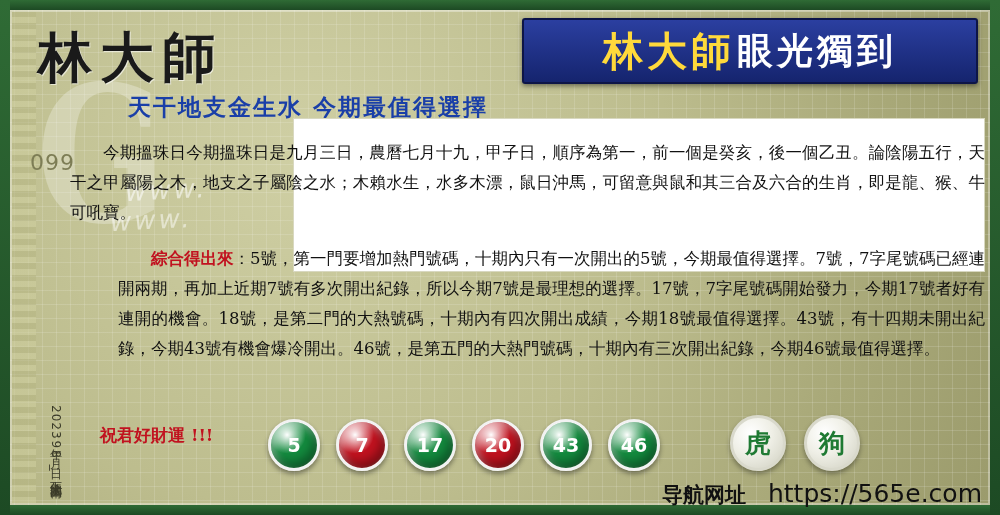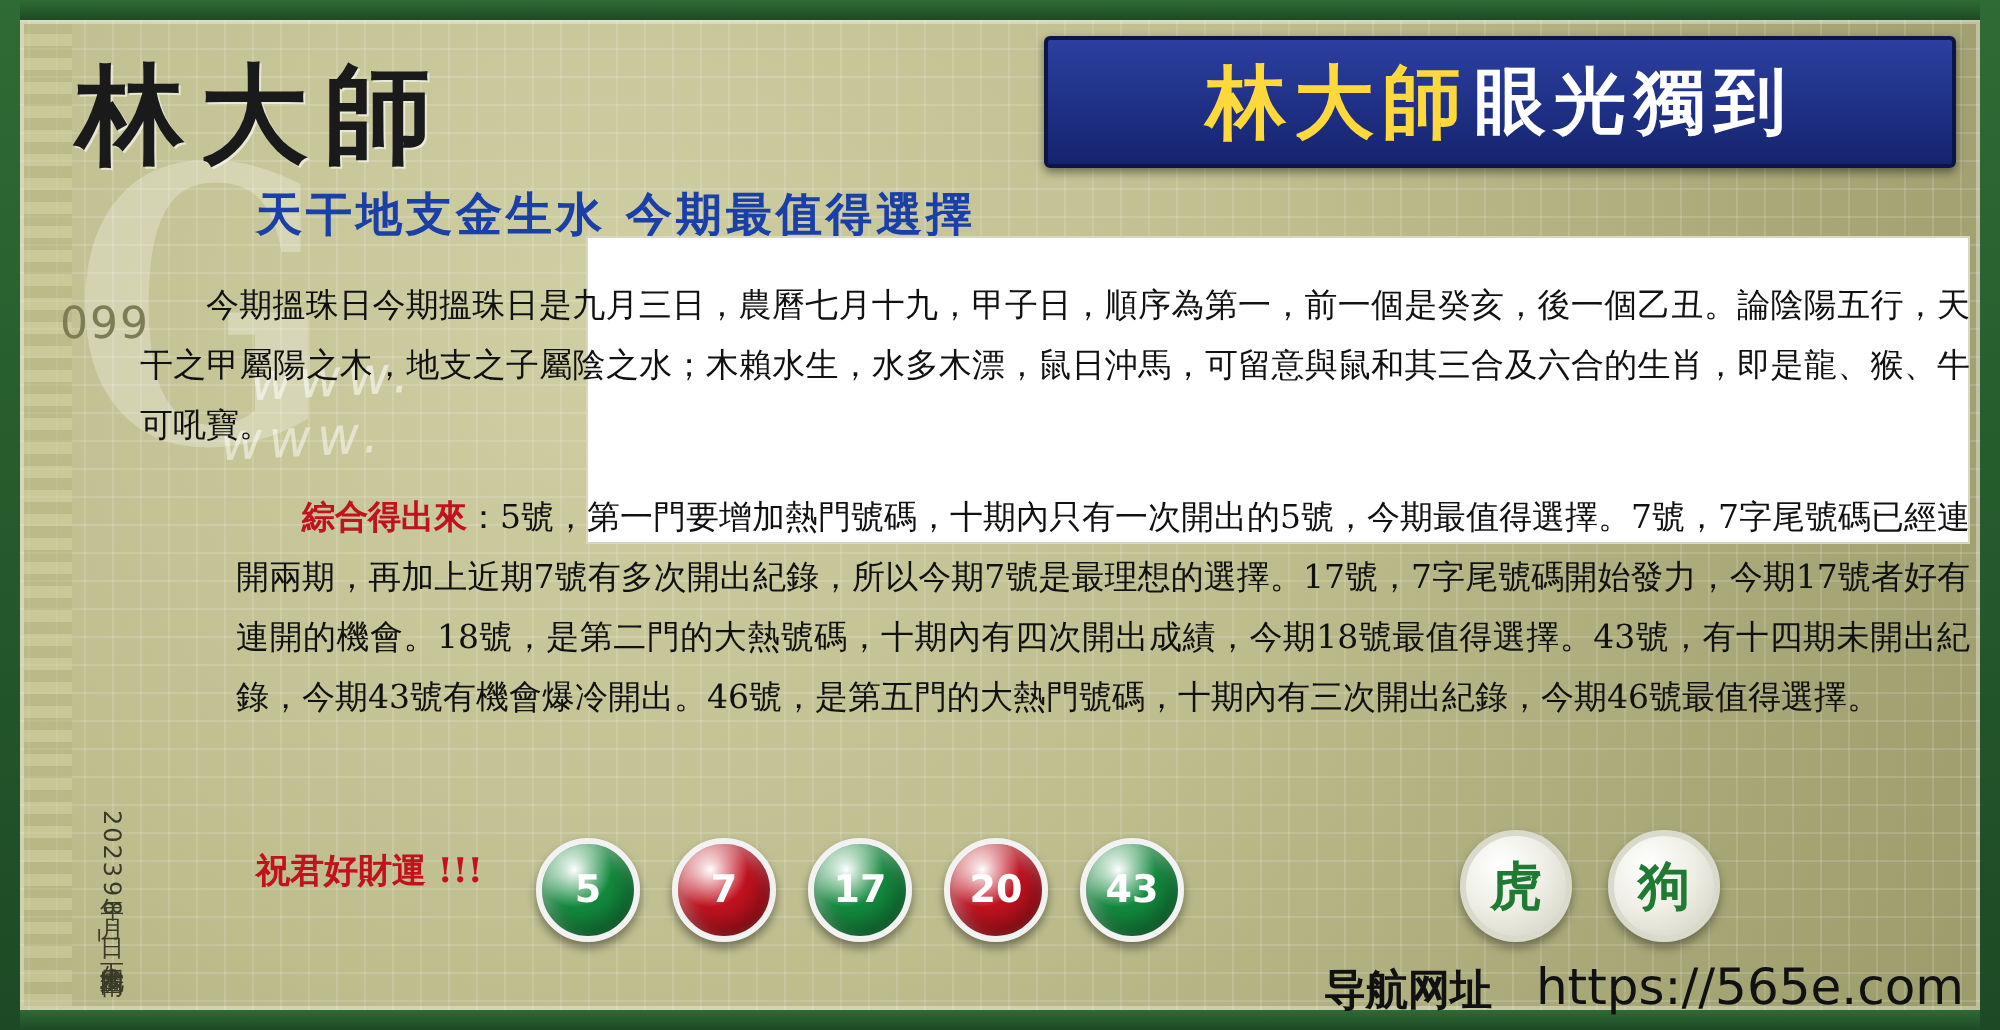--- a/index.html
+++ b/index.html
@@ -81,21 +81,21 @@
     font-size:16.5px;line-height:30px;color:#111;text-align:justify;
     font-family:"DejaVu Serif","Liberation Serif",serif;
   }
   .article p{margin:16px 0 3px 0;text-indent:2em;}
   .p-lucky{color:#111;}
   .p-lucky .hl{color:#c1121f;font-weight:bold;}
   .p-sum{color:#111;padding-left:48px;}
   .p-sum .hl{color:#c1121f;font-weight:bold;}
   
   .wish{
-    position:absolute;left:128px;bottom:68px;font-size:17px;color:#c1121f;font-weight:bold;
+    position:absolute;left:100px;bottom:68px;font-size:17px;color:#c1121f;font-weight:bold;
     font-family:"DejaVu Serif","Liberation Serif",serif;
   }
   .balls{
     position:absolute;left:268px;bottom:44px;display:flex;gap:16px;align-items:center;
   }
   .ball{
     width:46px;height:46px;border-radius:50%;
     display:flex;align-items:center;justify-content:center;
     color:#fff;font-size:19px;font-weight:bold;
     border:3px solid #f2f2f2;
@@ -164,20 +164,21 @@
   </div>
 
   <div class="wish">祝君好財運 !!!</div>
 
   <div class="balls">
       <div class="ball" style="background: radial-gradient(circle at 35% 28%, rgb(255, 255, 255) 0%, rgb(19, 138, 62) 42%, rgb(19, 138, 62) 72%, rgba(0, 0, 0, 0.45) 100%);">5</div>
       <div class="ball" style="background: radial-gradient(circle at 35% 28%, rgb(255, 255, 255) 0%, rgb(193, 18, 31) 42%, rgb(193, 18, 31) 72%, rgba(0, 0, 0, 0.45) 100%);">7</div>
       <div class="ball" style="background: radial-gradient(circle at 35% 28%, rgb(255, 255, 255) 0%, rgb(19, 138, 62) 42%, rgb(19, 138, 62) 72%, rgba(0, 0, 0, 0.45) 100%);">17</div>
       <div class="ball" style="background: radial-gradient(circle at 35% 28%, rgb(255, 255, 255) 0%, rgb(193, 18, 31) 42%, rgb(193, 18, 31) 72%, rgba(0, 0, 0, 0.45) 100%);">20</div>
       <div class="ball" style="background: radial-gradient(circle at 35% 28%, rgb(255, 255, 255) 0%, rgb(19, 138, 62) 42%, rgb(19, 138, 62) 72%, rgba(0, 0, 0, 0.45) 100%);">43</div>
+      <div class="ball" style="background: radial-gradient(circle at 35% 28%, rgb(255, 255, 255) 0%, rgb(19, 138, 62) 42%, rgb(19, 138, 62) 72%, rgba(0, 0, 0, 0.45) 100%);">46</div>
     </div>
 
   <div class="zodiacs">
       <div class="zodiac">虎</div>
       <div class="zodiac">狗</div>
     </div>
 
   <div class="sidestamp">2023年9月8日 _下午六地圖圖術</div>
 
   <div class="footer">

